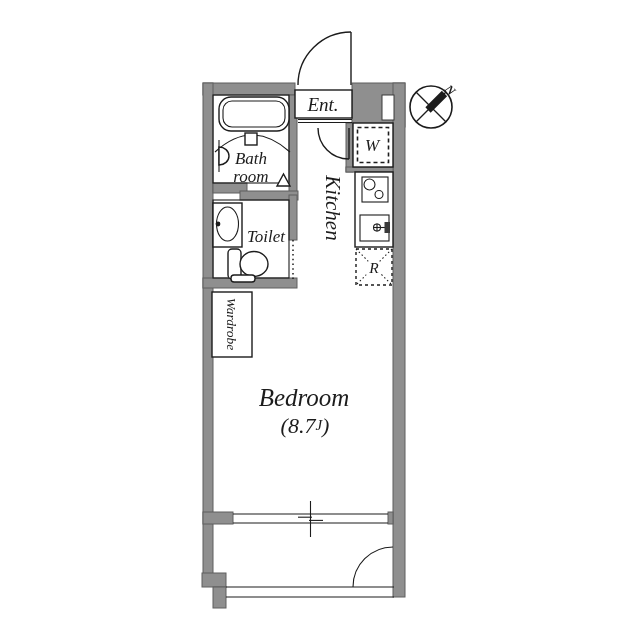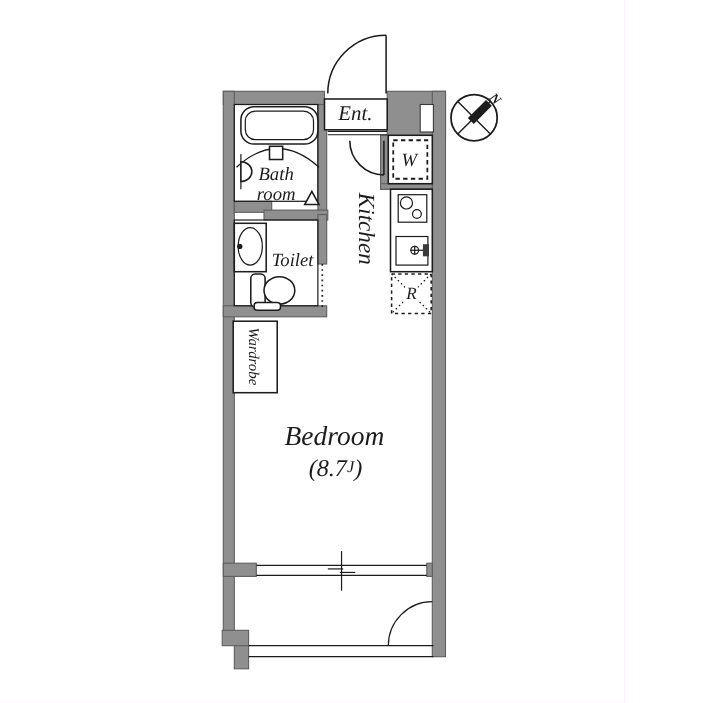--- a/index.html
+++ b/index.html
@@ -1,16 +1,16 @@
 <!DOCTYPE html>
 <html><head>
 <meta charset="utf-8">
 <style>
   html,body{margin:0;padding:0;background:#ffffff;}
-  .stage{position:relative;width:568px;height:639px;background:#f0abfc;overflow:hidden;}
+  .stage{position:relative;width:640px;height:639px;background:#ec4899;overflow:hidden;}
   svg{position:absolute;left:0;top:0;}
   .wall{fill:#8f8f8f;stroke:#5f5f5f;stroke-width:1;}
   .ln{stroke:#1c1c1c;fill:none;stroke-width:1.4;}
   .fx{stroke:#1c1c1c;fill:#ffffff;stroke-width:1.4;}
   .thin{stroke:#1c1c1c;fill:none;stroke-width:1.1;}
   text{font-family:"Liberation Serif","DejaVu Serif",serif;font-style:italic;fill:#1c1c1c;
        text-anchor:middle;dominant-baseline:central;}
   .t-ent{font-size:19px;}
   .t-room{font-size:17px;}
   .t-kitchen{font-size:21px;}

